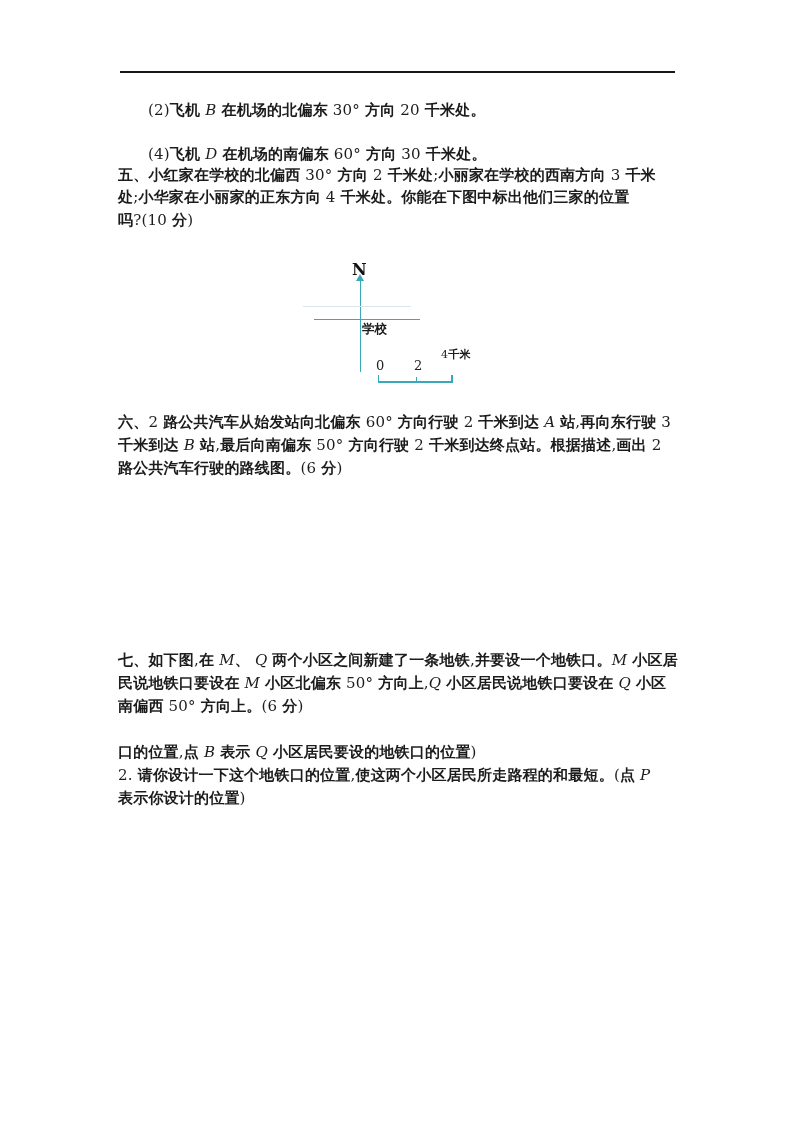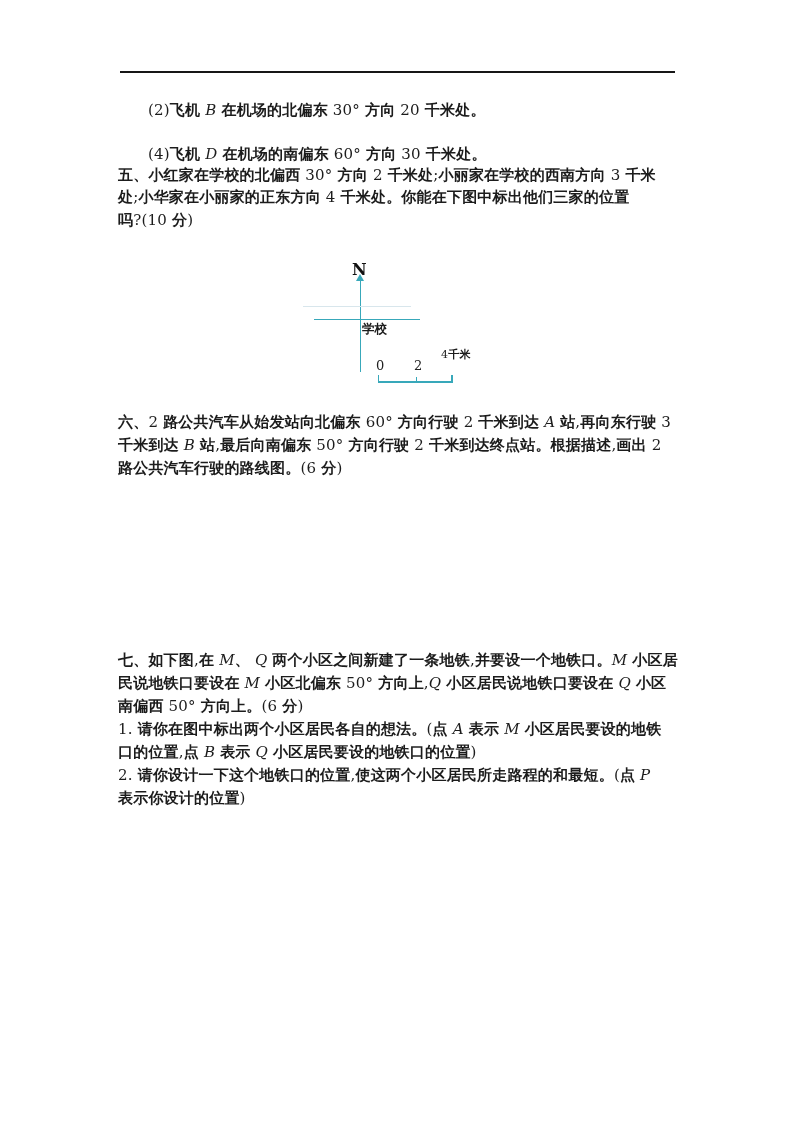--- a/index.html
+++ b/index.html
@@ -65,21 +65,20 @@
     <div class="tl-v" style="left:151px;top:120px;height:6px"></div>
   </div>
 
   <div class="t" style="left:118px;top:411px">六、<span class="lat">2 </span>路公共汽车从始发站向北偏东<span class="lat"> 60° </span>方向行驶<span class="lat"> 2 </span>千米到达<span class="lat"> <i class="v">A</i> </span>站<span class="lat">,</span>再向东行驶<span class="lat"> 3</span></div>
   <div class="t" style="left:118px;top:434px">千米到达<span class="lat"> <i class="v">B</i> </span>站<span class="lat">,</span>最后向南偏东<span class="lat"> 50° </span>方向行驶<span class="lat"> 2 </span>千米到达终点站。根据描述<span class="lat">,</span>画出<span class="lat"> 2</span></div>
   <div class="t" style="left:118px;top:457px">路公共汽车行驶的路线图。<span class="lat">(6 </span>分<span class="lat">)</span></div>
 
   <div class="t" style="left:118px;top:649px">七、如下图<span class="lat">,</span>在<span class="lat"> <i class="v">M</i></span>、<span class="lat"> <i class="v">Q</i> </span>两个小区之间新建了一条地铁<span class="lat">,</span>并要设一个地铁口。<span class="lat"><i class="v">M</i> </span>小区居</div>
   <div class="t" style="left:118px;top:672px">民说地铁口要设在<span class="lat"> <i class="v">M</i> </span>小区北偏东<span class="lat"> 50° </span>方向上<span class="lat">,<i class="v">Q</i> </span>小区居民说地铁口要设在<span class="lat"> <i class="v">Q</i> </span>小区</div>
   <div class="t" style="left:118px;top:695px">南偏西<span class="lat"> 50° </span>方向上。<span class="lat">(6 </span>分<span class="lat">)</span></div>
-  <div class="t" style="left:118px;top:718px"><span class="lat">1.  </span>请你在图中标出两个小区居民各自的想法。<span class="lat">(</span>点<span class="lat"> <i class="v">A</i> </span>表示<span class="lat"> <i class="v">M</i> </span>小区居民要设的地铁</div>
   <div class="t" style="left:118px;top:741px">口的位置<span class="lat">,</span>点<span class="lat"> <i class="v">B</i> </span>表示<span class="lat"> <i class="v">Q</i> </span>小区居民要设的地铁口的位置<span class="lat">)</span></div>
   <div class="t" style="left:118px;top:764px"><span class="lat">2.  </span>请你设计一下这个地铁口的位置<span class="lat">,</span>使这两个小区居民所走路程的和最短。<span class="lat">(</span>点<span class="lat"> <i class="v">P</i></span></div>
   <div class="t" style="left:118px;top:787px">表示你设计的位置<span class="lat">)</span></div>
 
   <div class="dgroup" style="left:340px;top:820px;width:150px;height:140px">
     <div class="cnlabel" style="left:9px;top:6px">地铁</div>
     <div class="diag" style="left:26px;top:20px;width:143px;transform:rotate(51.5deg)"></div>
     <div class="dash-v" style="left:30.5px;top:28px;height:84px"></div>
     <div class="dot" style="left:29.5px;top:111.8px"></div>
     <div class="serif ptlabel ital" style="left:38px;top:107px">M</div>

